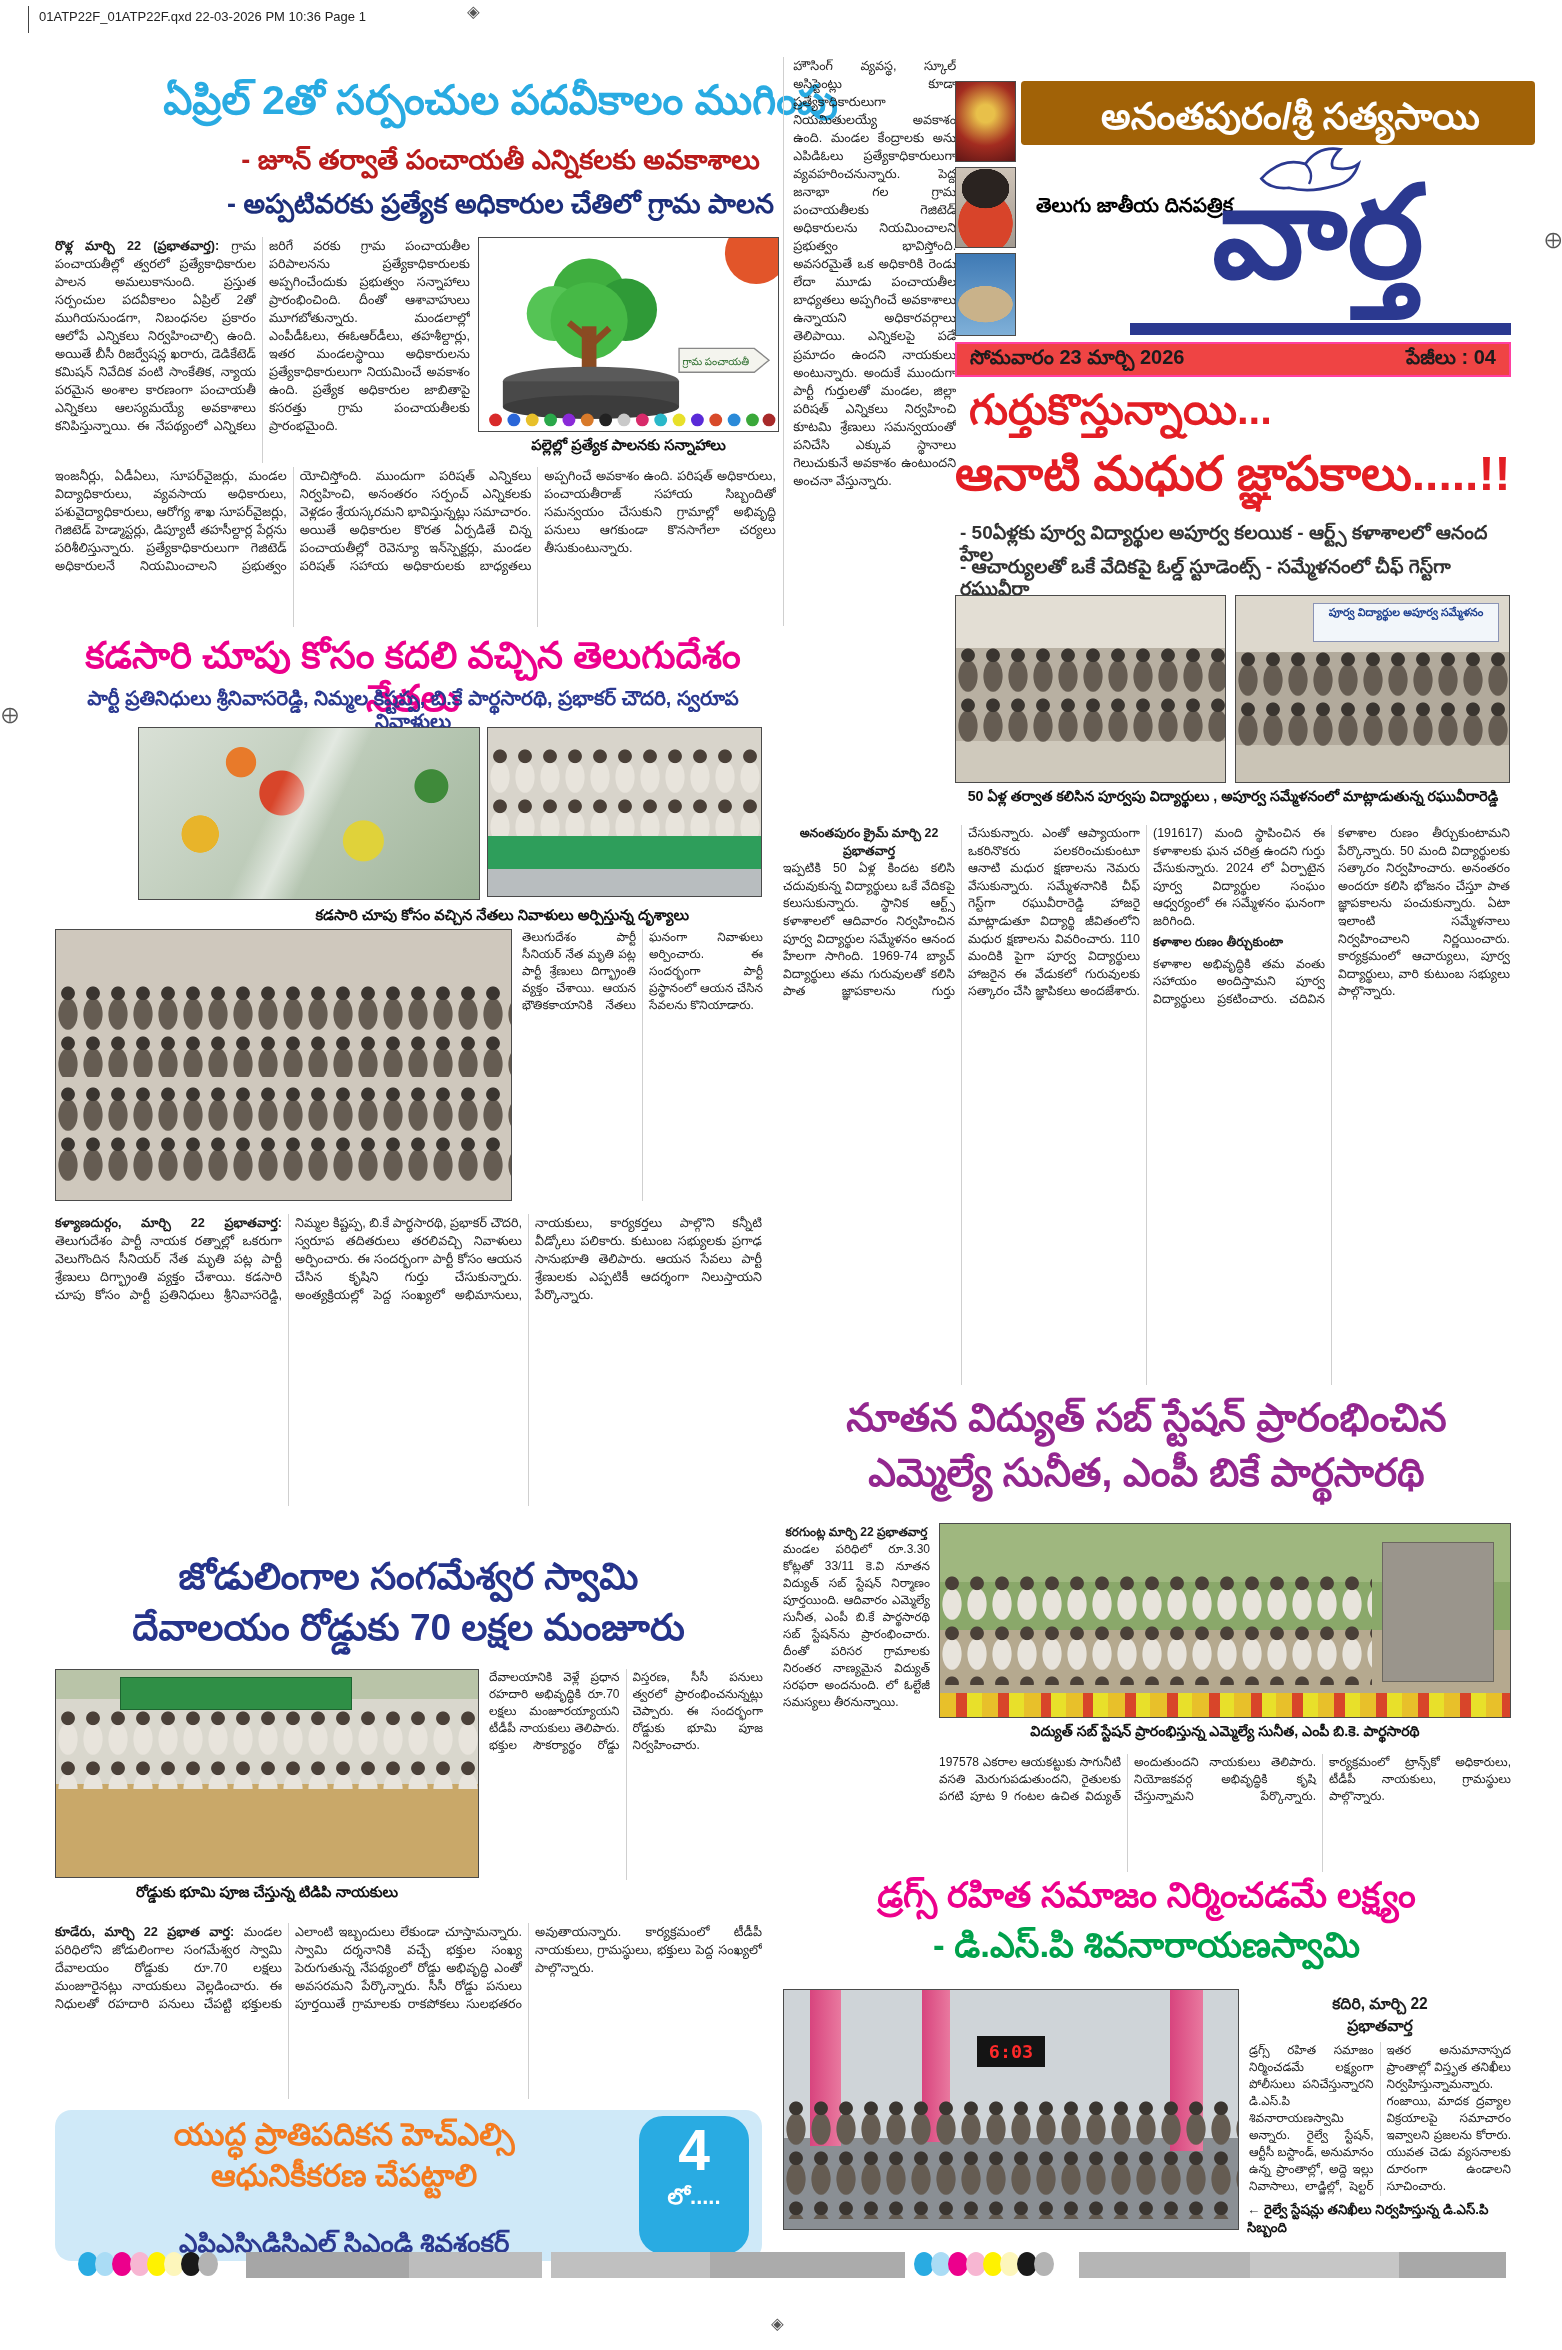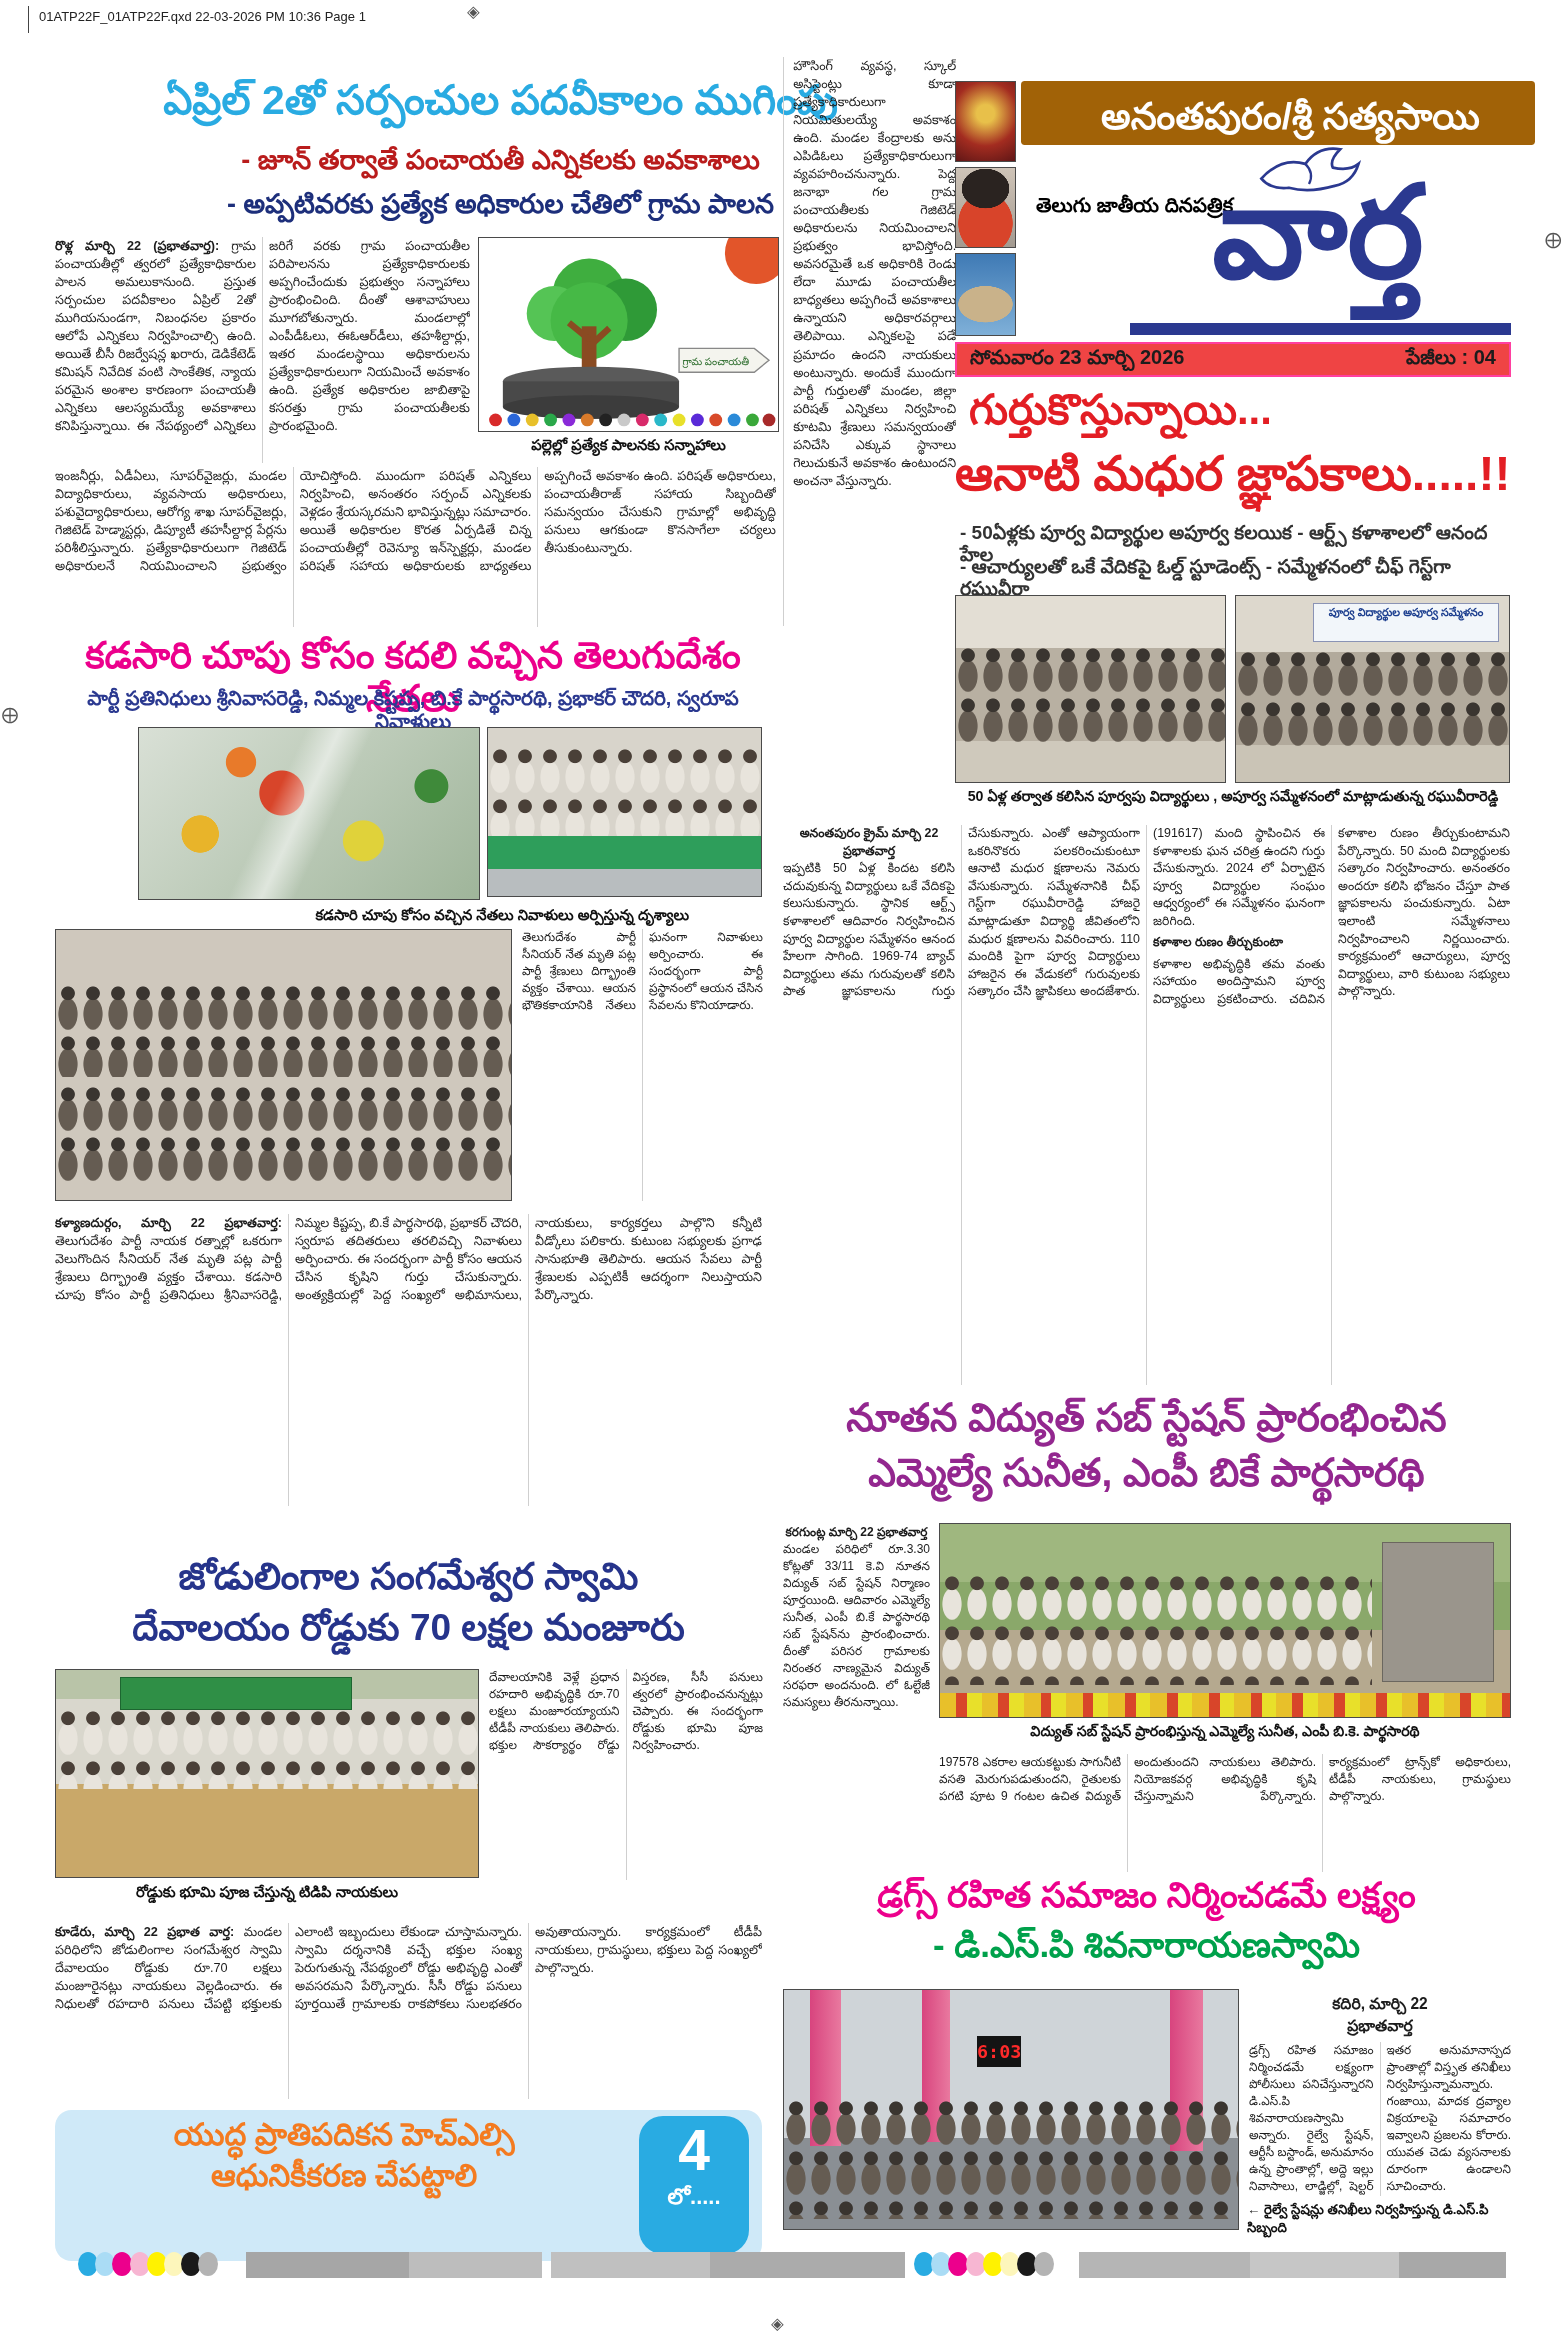--- a/index.html
+++ b/index.html
@@ -172,20 +172,21 @@
 
     <div class="abs body-txt cols3" style="left:55px;top:1923px;width:707px;height:176px;">
       <span class="dl">కూడేరు, మార్చి 22 ప్రభాత వార్త:</span><span>మండల పరిధిలోని జోడులింగాల సంగమేశ్వర స్వామి దేవాలయం రోడ్డుకు రూ.70 లక్షలు మంజూరైనట్లు నాయకులు వెల్లడించారు. ఈ నిధులతో రహదారి పనులు చేపట్టి భక్తులకు ఎలాంటి ఇబ్బందులు లేకుండా చూస్తామన్నారు. స్వామి దర్శనానికి వచ్చే భక్తుల సంఖ్య పెరుగుతున్న నేపథ్యంలో రోడ్డు అభివృద్ధి ఎంతో అవసరమని పేర్కొన్నారు. సీసీ రోడ్డు పనులు పూర్తయితే గ్రామాలకు రాకపోకలు సులభతరం అవుతాయన్నారు. కార్యక్రమంలో టీడీపీ నాయకులు, గ్రామస్థులు, భక్తులు పెద్ద సంఖ్యలో పాల్గొన్నారు.</span>
     </div>
   </section>
 
   <section>
     <div class="abs" style="left:55px;top:2110px;width:707px;height:151px;background:#cfe9f8;border-radius:16.5px;">
       <div class="hl ctr" style="position:absolute;left:9.2px;top:7.3px;width:560px;font-size:31px;color:#f47b20;">యుద్ధ ప్రాతిపదికన హెచ్ఎల్సి</div>
       <div class="hl ctr" style="position:absolute;left:9.2px;top:48px;width:560px;font-size:31px;color:#f47b20;">ఆధునికీకరణ చేపట్టాలి</div>
+      <div class="hl ctr" style="position:absolute;left:9.2px;top:119px;width:560px;font-size:26px;color:#2b3990;">ఎపిఎస్పిడిసిఎల్ సిఎండి శివశంకర్</div>
       <div style="position:absolute;left:584px;top:5.5px;width:110px;height:138px;background:#29abe2;border-radius:24px;text-align:center;">
         <div style="font-size:57px;font-weight:800;color:#fff;line-height:1.2;">4</div>
         <div style="font-size:22px;font-weight:700;color:#fff;">లో.....</div>
       </div>
     </div>
   </section>
 
   <section>
     <div class="abs hl ctr" style="left:783px;top:1396px;width:727px;font-size:39px;color:#93278f;">నూతన విద్యుత్ సబ్ స్టేషన్ ప్రారంభించిన</div>
     <div class="abs hl ctr" style="left:783px;top:1451px;width:727px;font-size:39px;color:#93278f;">ఎమ్మెల్యే సునీత, ఎంపీ బికే పార్థసారథి</div>
@@ -205,21 +206,21 @@
   </section>
 
   <section>
     <div class="abs hl ctr" style="left:783px;top:1875px;width:727px;font-size:35px;color:#ec008c;">డ్రగ్స్ రహిత సమాజం నిర్మించడమే లక్ష్యం</div>
     <div class="abs hl ctr" style="left:783px;top:1925px;width:727px;font-size:35px;color:#00a14b;">- డి.ఎస్.పి శివనారాయణస్వామి</div>
 
     <div class="ph" style="left:783px;top:1989px;width:456px;height:241px;background:linear-gradient(180deg,#cfd4d8 0 62%,#8a8f94 62% 100%);">
       <div class="abs" style="left:26px;top:0;width:31px;height:156px;background:linear-gradient(90deg,#d8447e,#e9799f);"></div>
       <div class="abs" style="left:138px;top:0;width:27.5px;height:152px;background:linear-gradient(90deg,#d8447e,#e9799f);"></div>
       <div class="abs" style="left:386px;top:0;width:33px;height:161px;background:linear-gradient(90deg,#d8447e,#e9799f);"></div>
-      <div class="abs" style="left:193px;top:46px;width:44px;height:31px;background:#141414;color:#ff2a2a;font-family:'DejaVu Sans Mono',monospace;font-size:18.4px;font-weight:700;text-align:center;line-height:31px;">6:03</div>
+      <div class="abs" style="left:193px;top:46px;width:68px;height:31px;background:#141414;color:#ff2a2a;font-family:'DejaVu Sans Mono',monospace;font-size:18.4px;font-weight:700;text-align:center;line-height:31px;">6:03</div>
       <div class="fig-row" style="top:110px;height:119px;"></div>
     </div>
 
     <div class="abs hl ctr" style="left:1249px;top:1995px;width:262px;font-size:15.6px;">కదిరి, మార్చి 22</div>
     <div class="abs hl ctr" style="left:1249px;top:2017px;width:262px;font-size:15.6px;">ప్రభాతవార్త</div>
     <div class="abs body-txt cols2" style="left:1249px;top:2042px;width:262px;height:154px;font-size:12px;">డ్రగ్స్ రహిత సమాజం నిర్మించడమే లక్ష్యంగా పోలీసులు పనిచేస్తున్నారని డి.ఎస్.పి శివనారాయణస్వామి అన్నారు. రైల్వే స్టేషన్, ఆర్టీసీ బస్టాండ్, అనుమానం ఉన్న ప్రాంతాల్లో, అద్దె ఇల్లు నివాసాలు, లాడ్జిల్లో, షెల్టర్ ఇతర అనుమానాస్పద ప్రాంతాల్లో విస్తృత తనిఖీలు నిర్వహిస్తున్నామన్నారు. గంజాయి, మాదక ద్రవ్యాల విక్రయాలపై సమాచారం ఇవ్వాలని ప్రజలను కోరారు. యువత చెడు వ్యసనాలకు దూరంగా ఉండాలని సూచించారు.</div>
     <div class="abs" style="left:1247px;top:2202px;width:266px;font-size:13.3px;font-weight:700;">
       <span>← </span><span class="cap">రైల్వే స్టేషన్లు తనిఖీలు నిర్వహిస్తున్న డి.ఎస్.పి సిబ్బంది</span>
     </div>
   </section>

